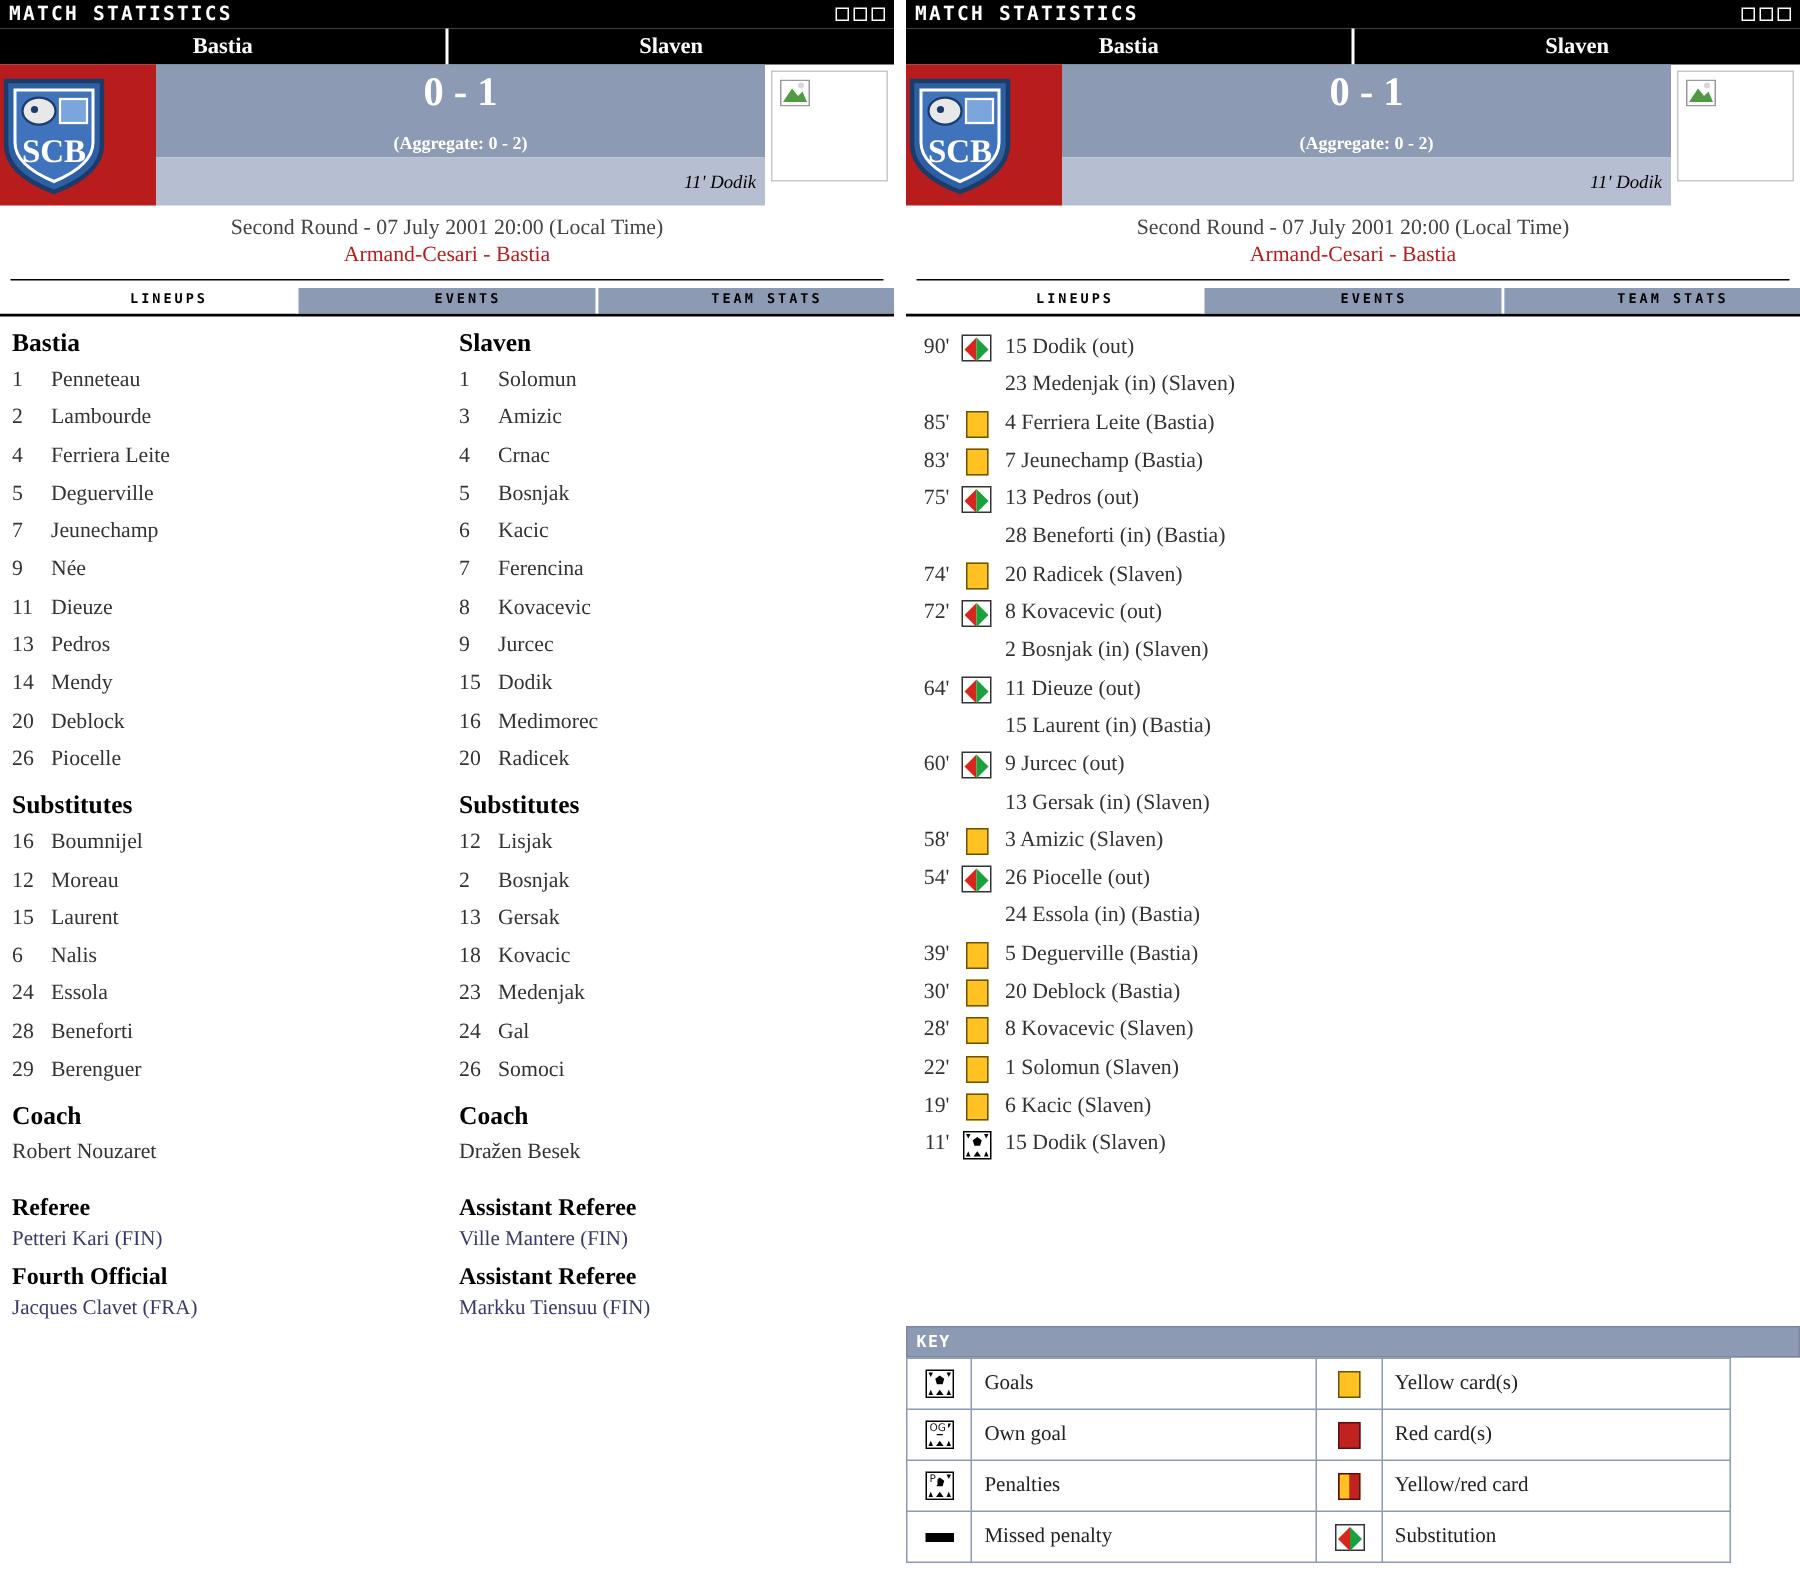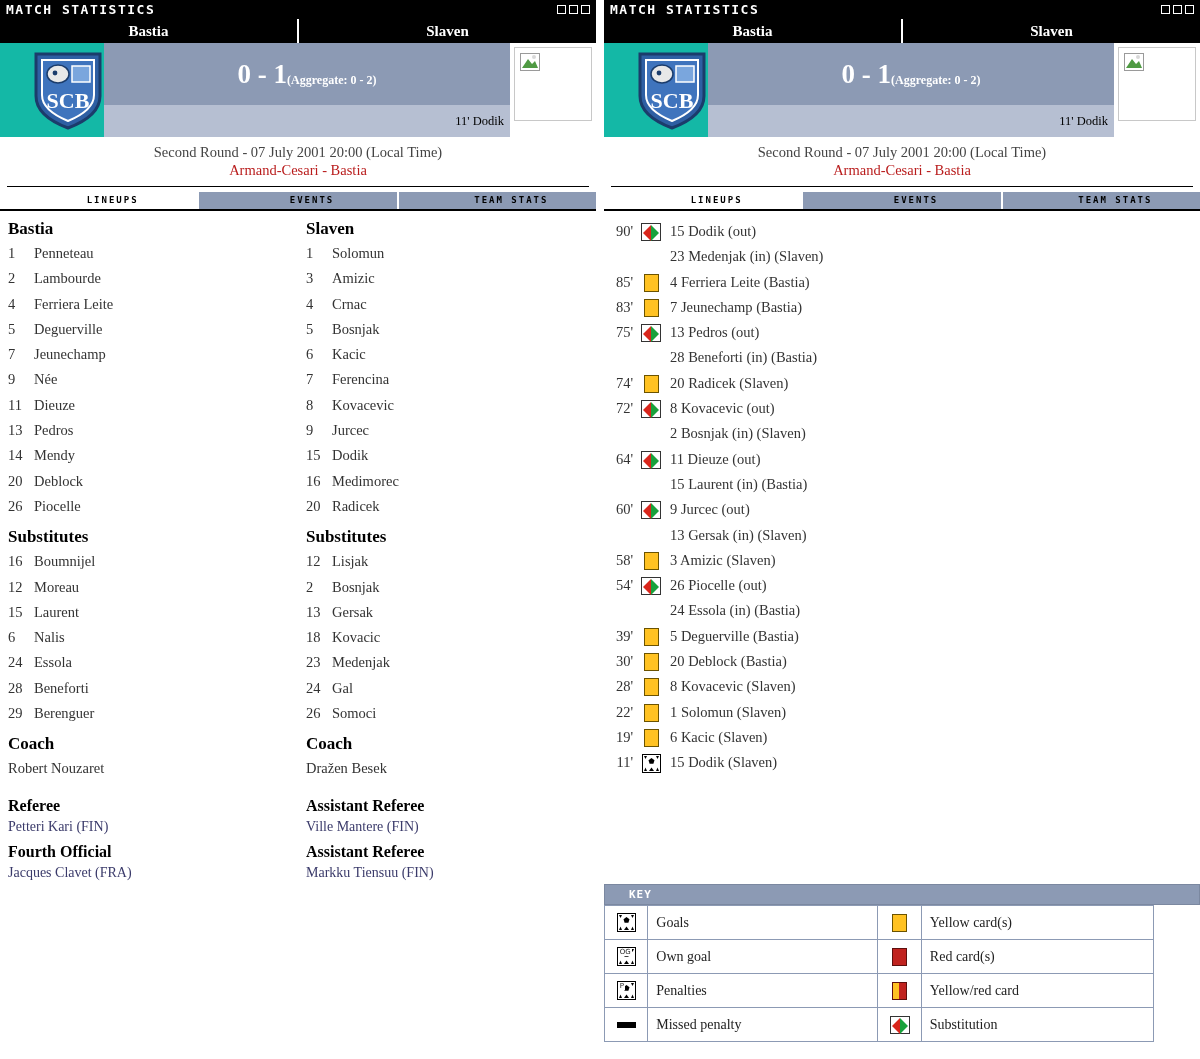--- a/index.html
+++ b/index.html
@@ -54,33 +54,33 @@
     font-weight: bold;
     font-size: 15px;
     font-family: "Liberation Serif", serif;
   }
   .teams .sep { width: 2px; height: 24px; background: #ffffff; }
 
   
   .scoreblock { display: flex; height: 94px; }
   .crest-cell {
     width: 104px; height: 94px;
-    display: flex; align-items: center; justify-content: flex-end;
-    background: #14b8a6;
+    display: flex; align-items: center; justify-content: flex-start;
+    background: #b91c1c;
   }
   .crest {
     width: 72px; height: 80px;
     position: relative;
   }
   .crest svg { display: block; }
   .score-mid { flex: 1 1 auto; display: flex; flex-direction: column; }
   .score-top {
     background: #8c9ab4;
     height: 62px;
-    display: flex; flex-direction: row;
+    display: flex; flex-direction: column;
     align-items: center; justify-content: center;
     color: #ffffff;
   }
   .score-top .sc {
     font-size: 27px; font-weight: bold;
     font-family: "Liberation Serif", serif;
     line-height: 30px;
   }
   .score-top .agg {
     font-size: 12px; font-weight: bold;
@@ -88,21 +88,21 @@
     margin-top: 12px;
   }
   .score-bottom {
     background: #b6bfd2;
     height: 32px;
     display: flex; align-items: center; justify-content: flex-end;
     padding-right: 6px;
     color: #000000;
     font-size: 12.5px;
   }
-  .scorer-min { font-family: "Liberation Serif", serif; }
+  .scorer-min { font-family: "Liberation Serif", serif; font-style: italic; }
   .photo-cell {
     width: 86px; height: 94px;
     display: flex; align-items: flex-start; justify-content: flex-start;
     padding: 4px 0 0 4px;
   }
   .broken-img {
     width: 78px; height: 74px;
     border: 1px solid #c8c8c8;
     background: #ffffff;
     position: relative;
@@ -252,21 +252,21 @@
     left: 604px; top: 884px;
     width: 596px;
   }
   .key-header {
     background: #8c9ab4;
     color: #ffffff;
     font-family: "DejaVu Sans Mono", monospace;
     font-weight: bold;
     font-size: 11px;
     letter-spacing: 1px;
-    padding: 3px 24px;
+    padding: 3px 6px;
     border: 1px solid #7b88a0;
   }
   table.keytbl {
     border-collapse: collapse;
     width: 550px;
     font-family: "Liberation Serif", serif;
     font-size: 14px;
     color: #222222;
   }
   table.keytbl td {

